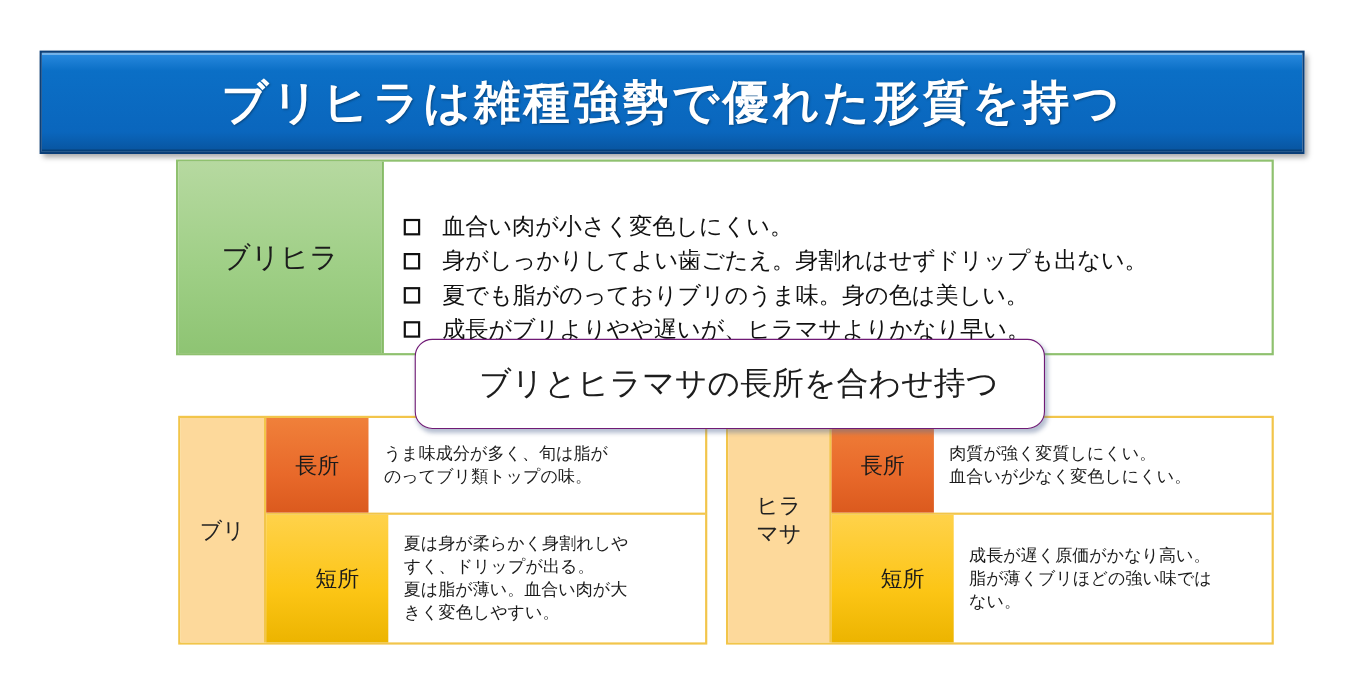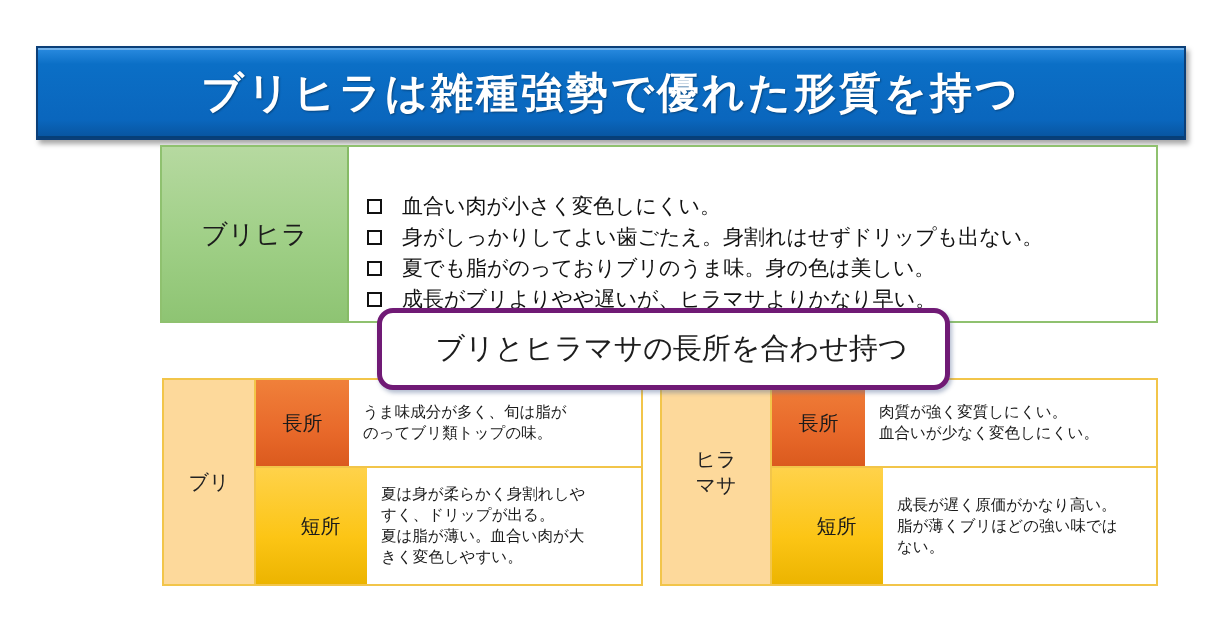--- a/index.html
+++ b/index.html
@@ -29,21 +29,21 @@
     display:flex; align-items:center; justify-content:center;
     font-size:26px; color:#1c1c1c;
   }
   .hybrid-list { list-style:none; margin:0; padding:44px 0 0 18px; }
   .hybrid-list li {
     font-size:21px; line-height:31px; display:flex; align-items:center; white-space:nowrap;
   }
   .sq { display:inline-block; width:11px; height:11px; border:2.5px solid #111; margin-right:20px; flex:none; }
   .callout {
     position:absolute; left:377px; top:308px; width:573px; height:82px;
-    background:#fff; border:5px solid #701a75; border-radius:16px; box-sizing:border-box;
+    background:#fff; border:1px solid #701a75; border-radius:16px; box-sizing:border-box;
     box-shadow: 2px 3px 4px rgba(90,110,150,0.45);
     display:flex; align-items:center; justify-content:center;
     font-size:29px; color:#1d1d1d; z-index:5;padding-left:16px;
   }
   .fish-table {
     position:absolute; top:378px; height:208px; box-sizing:border-box;
     border:2px solid #f2c54a; display:flex; background:#fff;
   }
   .fish-name {
     background:#fdd99b; display:flex; align-items:center; justify-content:center;
@@ -90,21 +90,21 @@
     <li>
         <span class="sq"></span>
         <span>成長がブリよりやや遅いが、ヒラマサよりかなり早い。</span>
       </li>
   </ul>
 </div>
 
 <div class="callout">ブリとヒラマサの長所を合わせ持つ</div>
 
 <div class="fish-table" style="left:162px; width:481px;">
-  <div class="fish-name" style="width:92px;">ブリ</div>
+  <div class="fish-name" style="width:78px;">ブリ</div>
   <div class="fish-rows">
     <div class="fish-row pro">
       <div class="tag pro">長所</div>
       <div class="desc">
         <span>うま味成分が多く、旬は脂が</span>
         <span>のってブリ類トップの味。</span>
       </div>
     </div>
     <div class="fish-row con">
       <div class="tag con">短所</div>
@@ -112,21 +112,21 @@
         <span>夏は身が柔らかく身割れしや</span>
         <span>すく、ドリップが出る。</span>
         <span>夏は脂が薄い。血合い肉が大</span>
         <span>きく変色しやすい。</span>
       </div>
     </div>
   </div>
 </div>
 
 <div class="fish-table" style="left:660px; width:498px;">
-  <div class="fish-name" style="width:110px; flex-direction:column; padding-bottom:20px;">
+  <div class="fish-name" style="width:94px; flex-direction:column; padding-bottom:20px;">
     <span>ヒラ</span>
     <span>マサ</span>
   </div>
   <div class="fish-rows">
     <div class="fish-row pro">
       <div class="tag pro">長所</div>
       <div class="desc">
         <span>肉質が強く変質しにくい。</span>
         <span>血合いが少なく変色しにくい。</span>
       </div>

